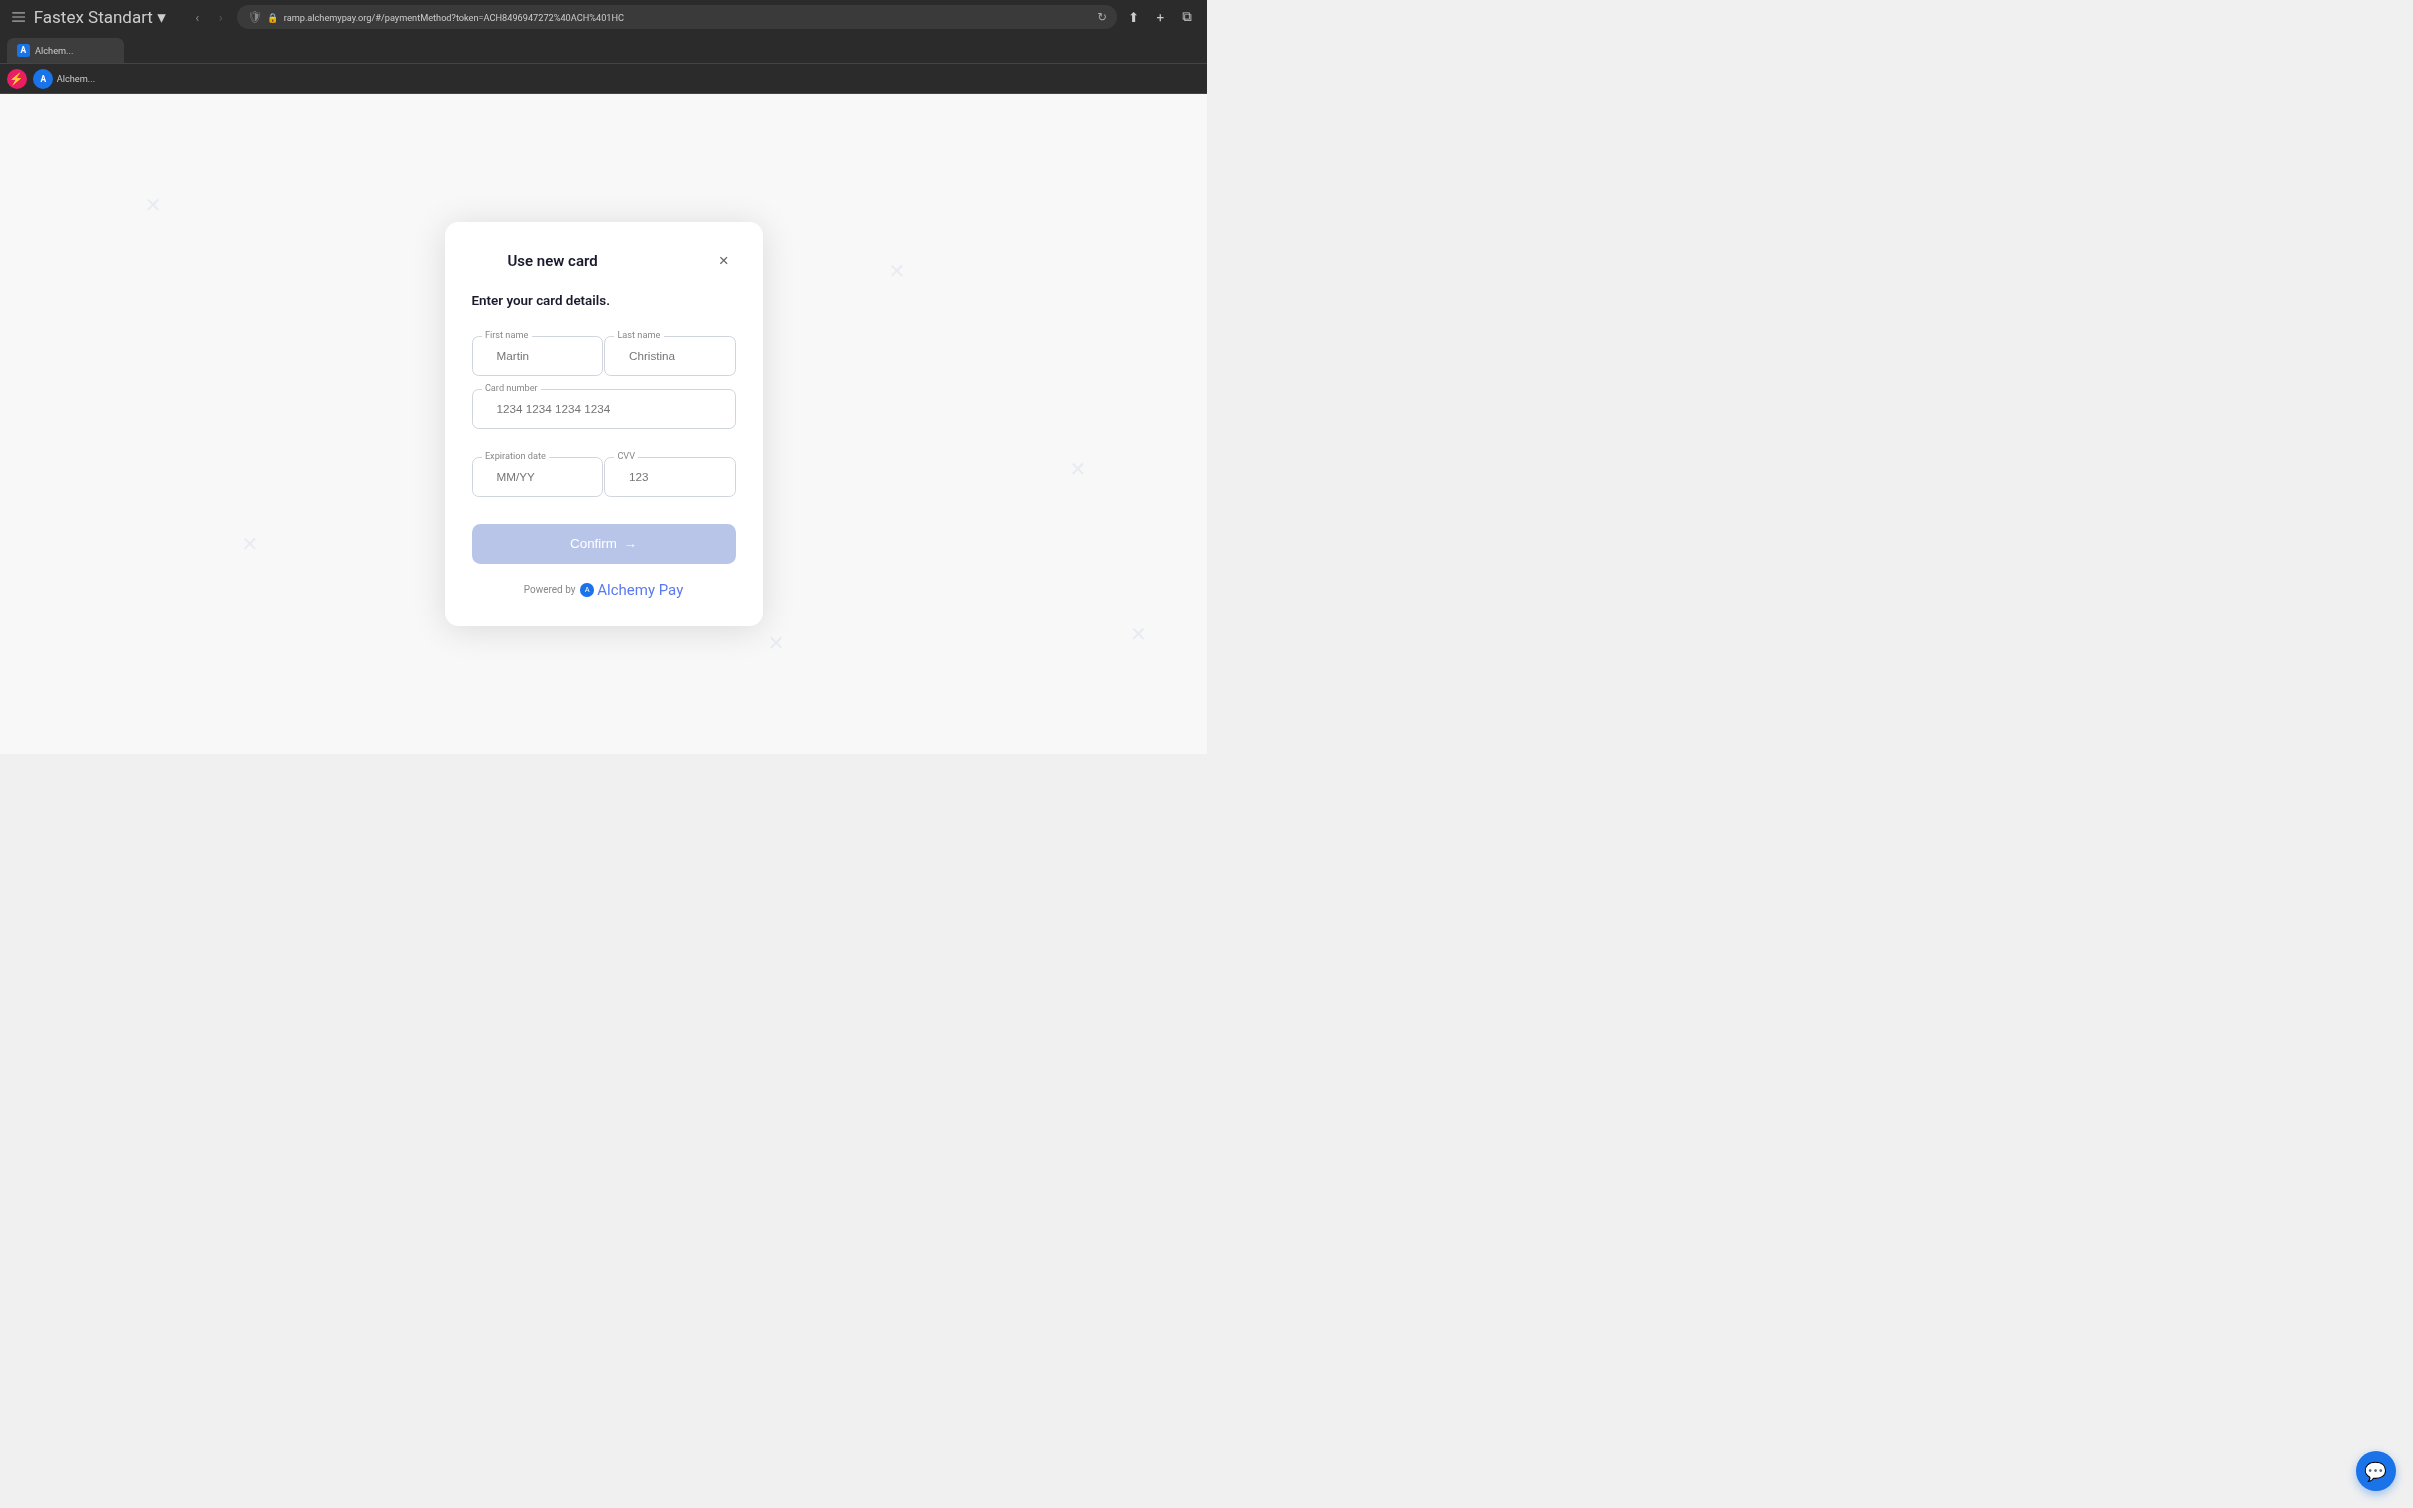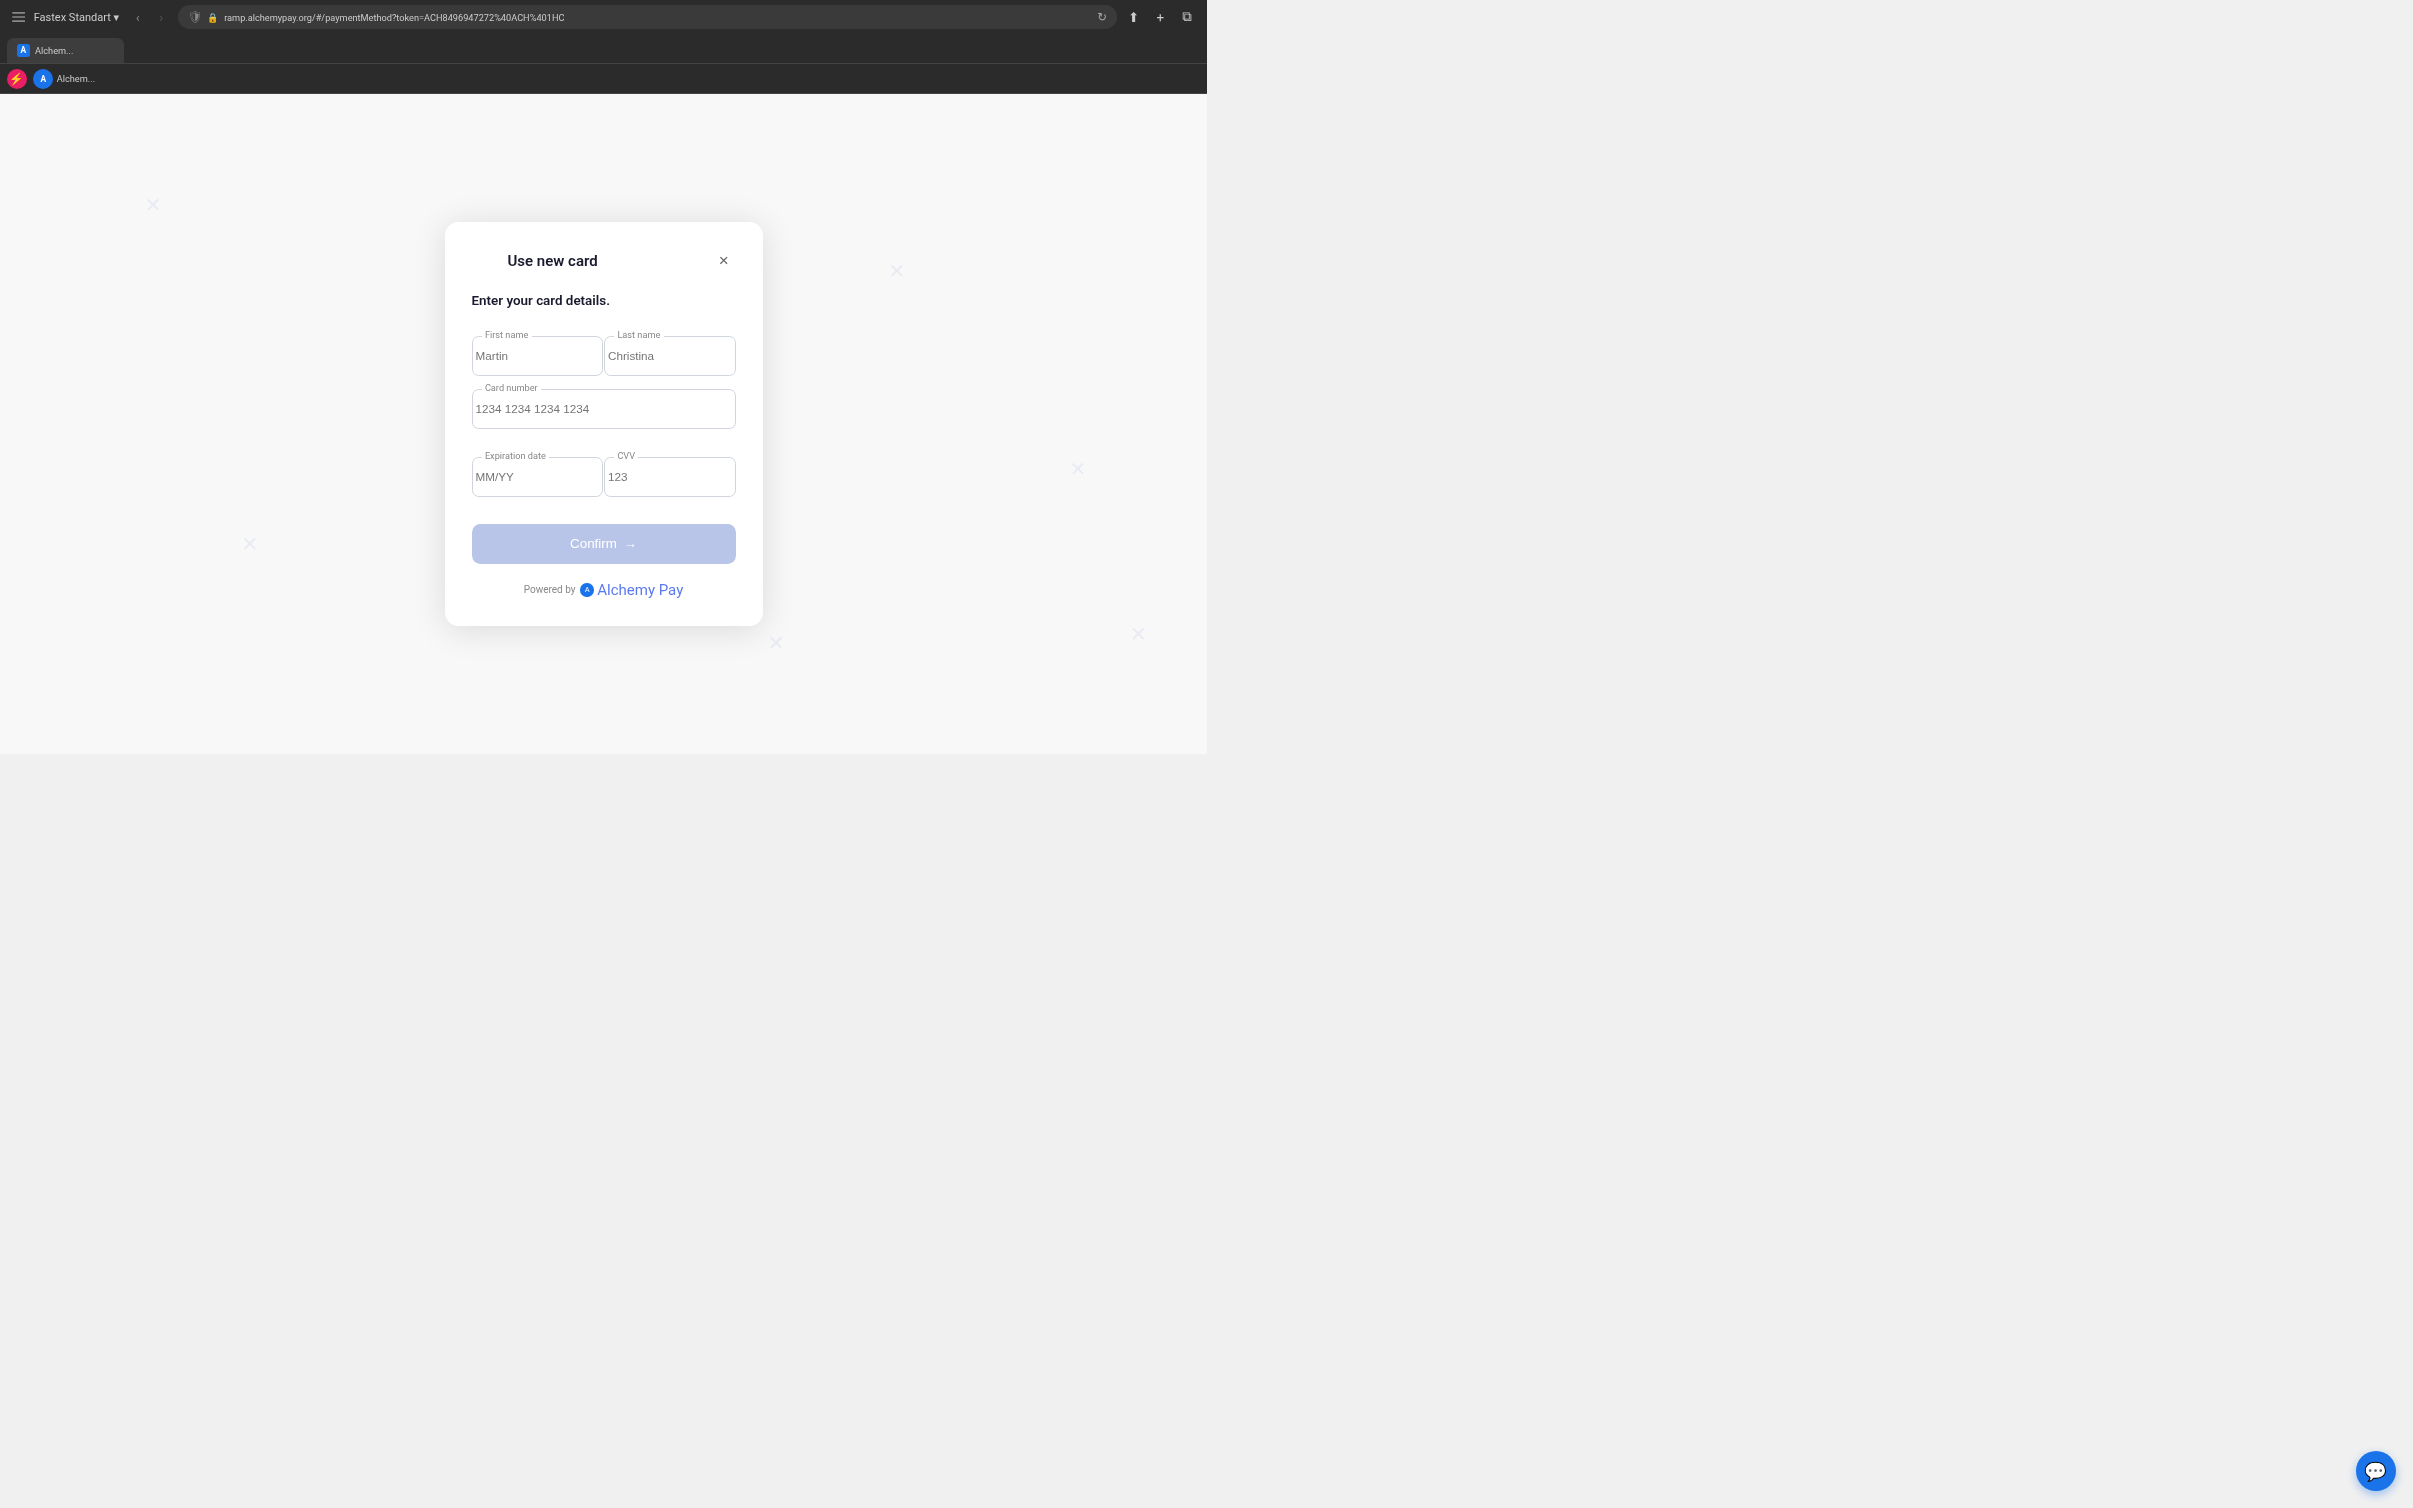--- a/index.html
+++ b/index.html
@@ -295,21 +295,21 @@
       padding: 0 3.4px;
       font-size: 9.2px;
       color: #888;
     }
 
     .form-input {
       width: 100%;
       height: 40px;
       border: 1.3px solid #d0d5dd;
       border-radius: 6.7px;
-      padding: 0 3px;
+      padding: 0 24px;
       font-size: 11.7px;
       color: #aaa;
       outline: none;
       background: white;
     }
 
     .confirm-btn {
       width: 100%;
       height: 40px;
       background: #b8c4e8;
@@ -388,21 +388,21 @@
 
 <div class="browser-chrome">
   <div class="browser-sidebar-btn">
     <svg width="13.4" height="10" viewBox="0 0 16 12" fill="none">
       <rect width="16" height="2" rx="1" fill="#888"></rect>
       <rect y="5" width="16" height="2" rx="1" fill="#888"></rect>
       <rect y="10" width="16" height="2" rx="1" fill="#888"></rect>
     </svg>
   </div>
 
-  <div style="color:#ccc;font-size:11px;margin-right:2px;">Fastex Standart ▾</div>
+  <div style="color:#ccc;font-size:17px;margin-right:15px;">Fastex Standart ▾</div>
 
   <div class="browser-nav-btns">
     <div class="browser-nav-btn">‹</div>
     <div class="browser-nav-btn disabled">›</div>
   </div>
 
   <div class="browser-address-bar">
     <span class="shield-icon-browser">🛡</span>
     <span class="lock-icon">🔒</span>
     <span class="address-text">ramp.alchemypay.org/#/paymentMethod?token=ACH8496947272%40ACH%401HC</span>

